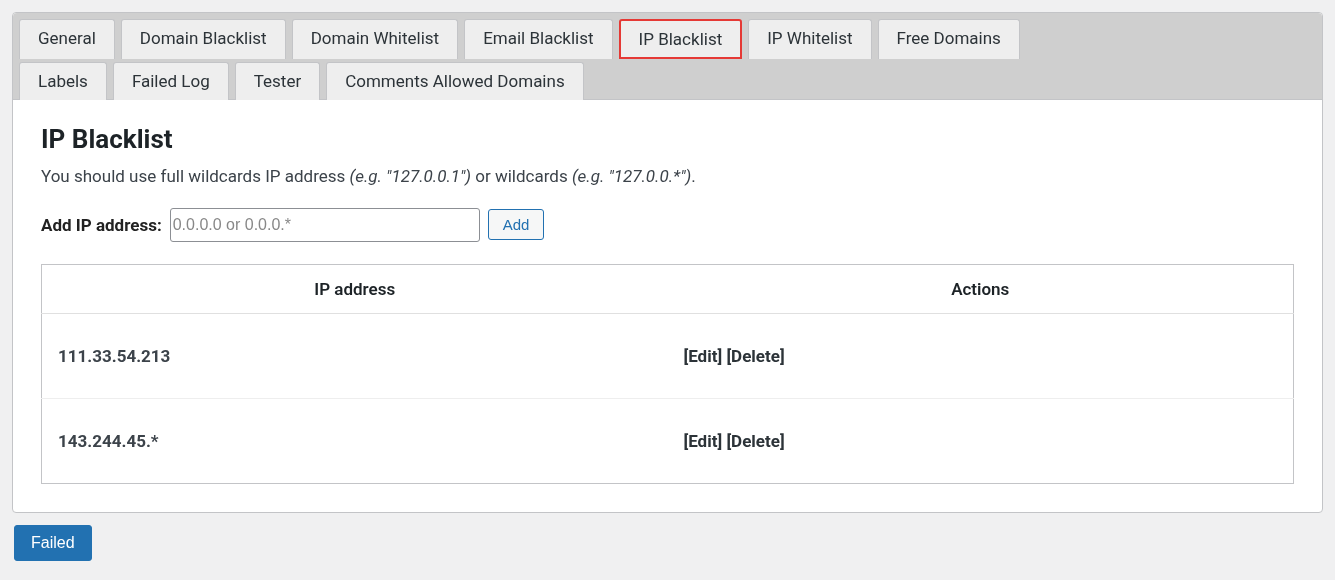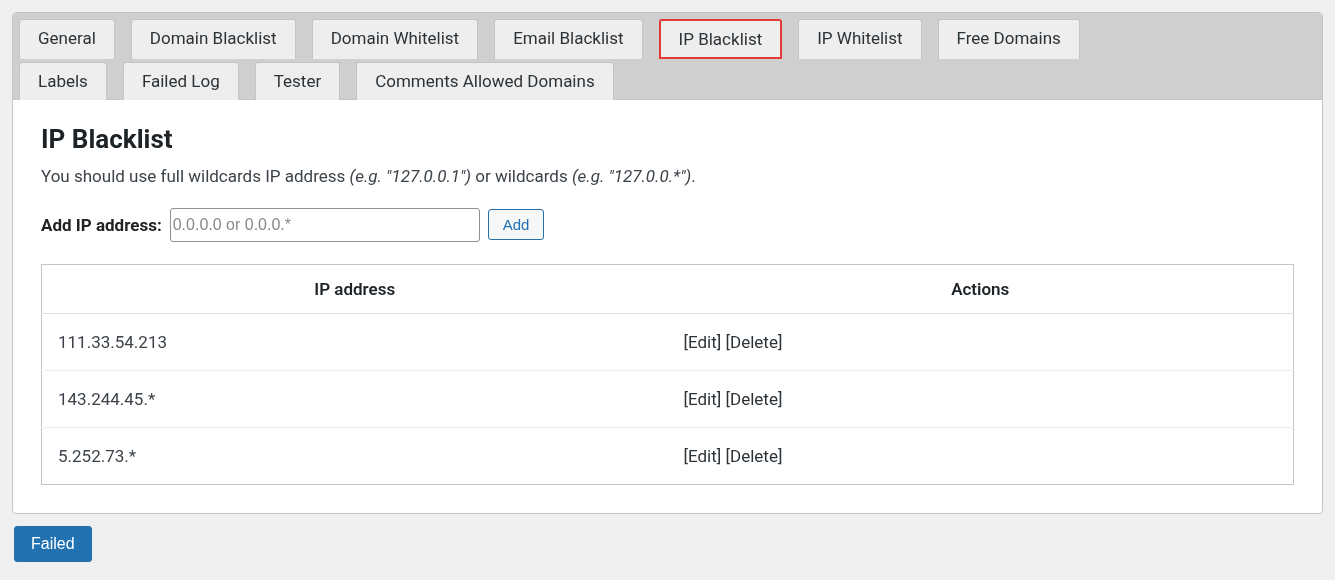--- a/index.html
+++ b/index.html
@@ -20,21 +20,21 @@
   }
   .tabs-wrap {
     background: #cfcfcf;
     border-bottom: 1px solid #c3c4c7;
     border-radius: 4px 4px 0 0;
     padding: 6px 6px 0 6px;
   }
   .tabs-row {
     display: flex;
     flex-wrap: wrap;
-    gap: 16px;
+    gap: 6px;
     margin-bottom: 0;
   }
   .tabs-row + .tabs-row { margin-top: 4px; }
   .tab {
     background: #eeeeee;
     border: 1px solid #c3c4c7;
     border-bottom: none;
     border-radius: 3px 3px 0 0;
     padding: 8px 18px;
     font-size: 17px;
@@ -114,23 +114,24 @@
   }
   table.list th {
     text-align: center;
     font-weight: 600;
     padding: 14px 16px;
     border-bottom: 1px solid #e0e0e0;
     color: #1d2327;
     margin-top: 28px;
   }
   table.list td {
-    padding: 18px 16px;
+    padding: 32px 16px;
     border-bottom: 1px solid #eee;
     color: #3c434a;
+    font-weight: bold;
   }
   table.list tr:last-child td { border-bottom: none; }
   td.actions { color: #3c434a; }
   td.actions .act {
     color: #2c3338;
     cursor: pointer;
   }
   .update-wrap { padding: 12px 0 0 2px; }
 </style>
 </head>
@@ -181,24 +182,20 @@
       </thead>
       <tbody id="ip-tbody">
           <tr>
             <td>111.33.54.213</td>
             <td class="actions"><span class="act">[Edit]</span> <span class="act">[Delete]</span></td>
           </tr>
           <tr>
             <td>143.244.45.*</td>
             <td class="actions"><span class="act">[Edit]</span> <span class="act">[Delete]</span></td>
           </tr>
-          <tr>
-            <td>5.252.73.*</td>
-            <td class="actions"><span class="act">[Edit]</span> <span class="act">[Delete]</span></td>
-          </tr>
         </tbody>
     </table>
 
   </div>
 </div>
 
 <div class="update-wrap">
   <button class="btn-primary">Failed</button>
 </div>
 

